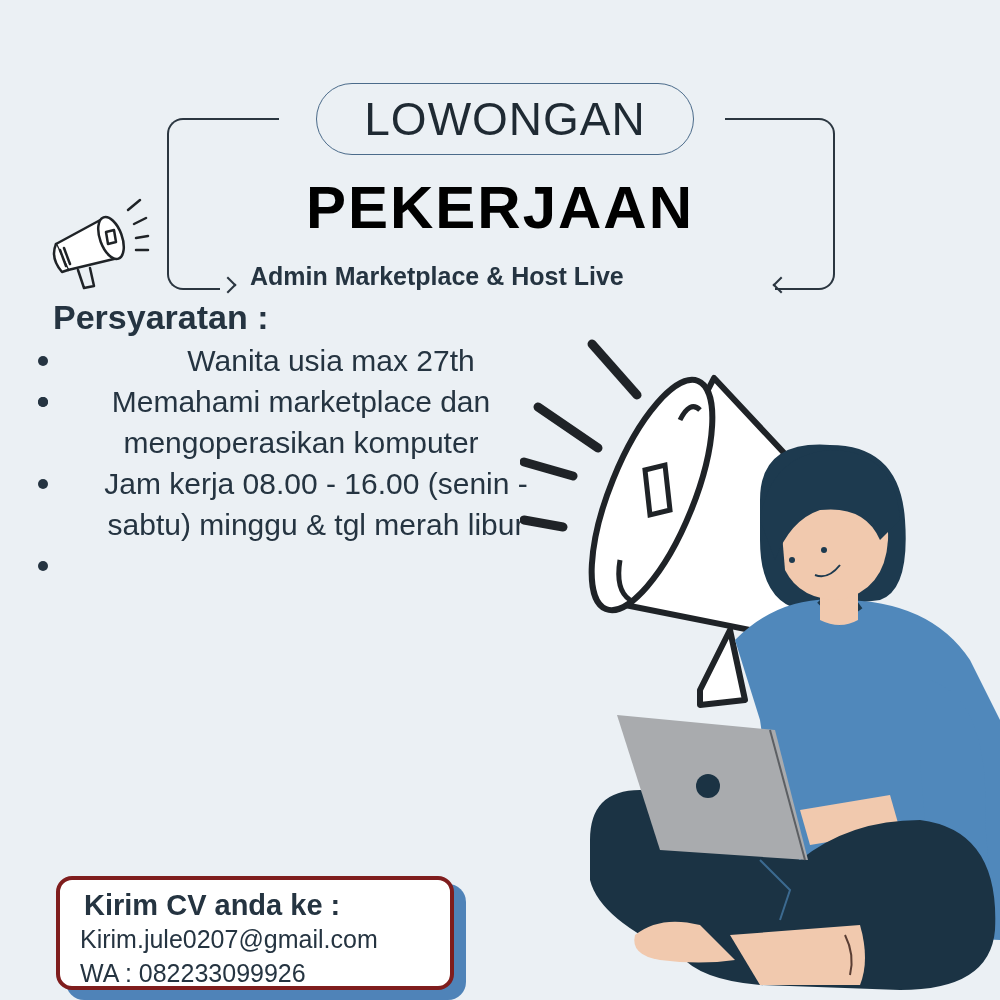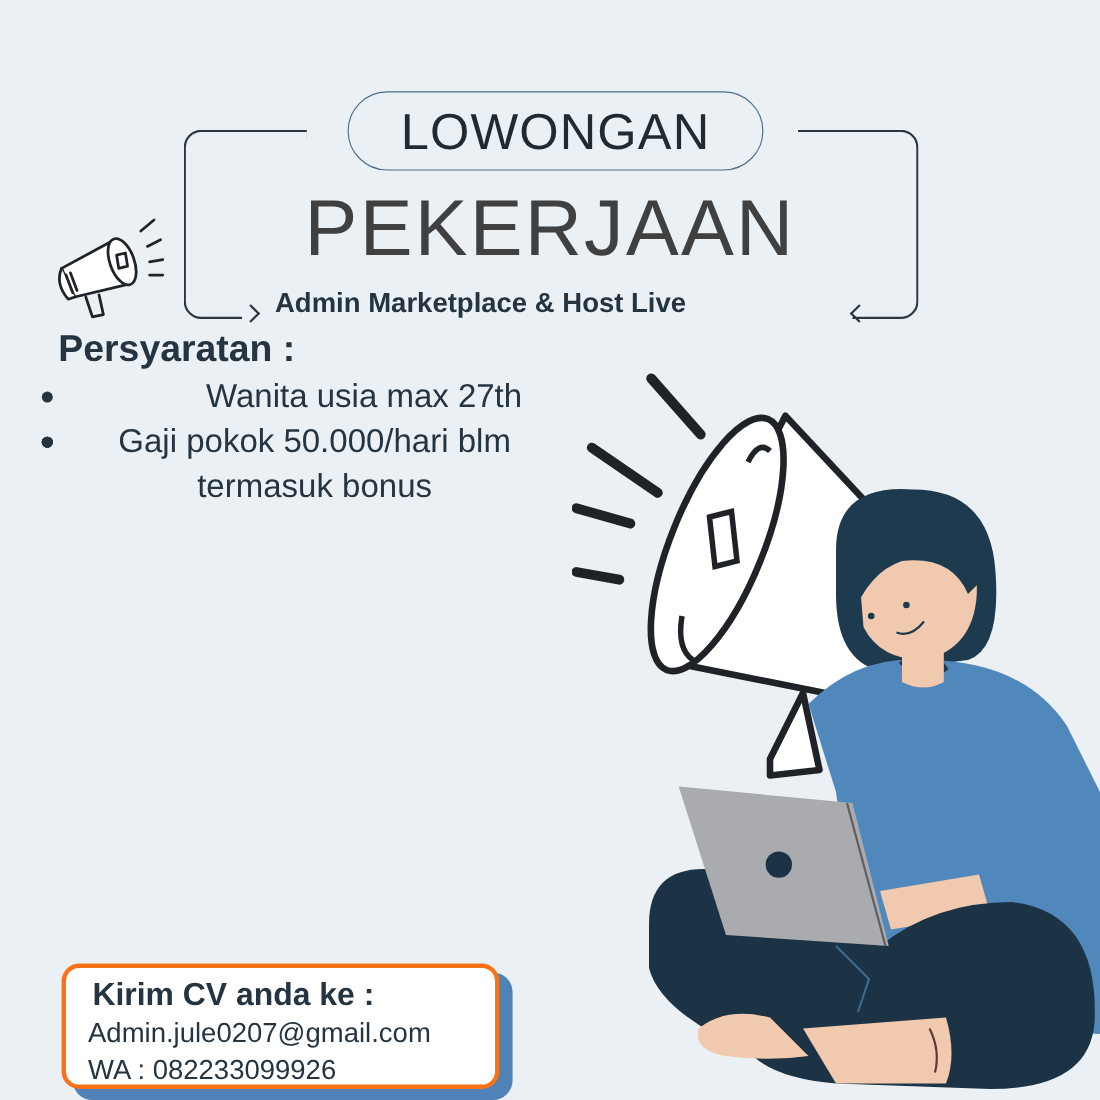--- a/index.html
+++ b/index.html
@@ -27,21 +27,21 @@
   .arrow-l { left: 222px; top: 279px; width: 10px; height: 10px; border-top: 2px solid #2b3640; border-right: 2px solid #2b3640; transform: rotate(45deg); }
   .arrow-r { left: 775px; top: 279px; width: 10px; height: 10px; border-bottom: 2px solid #2b3640; border-left: 2px solid #2b3640; transform: rotate(45deg); }
   .pill {
     left: 316px; top: 83px; width: 376px; height: 70px;
     border: 1.5px solid #4b6b8a; border-radius: 36px;
     display: flex; align-items: center; justify-content: center;
     font-size: 46px; letter-spacing: 1px; color: #1f2a33;
   }
   .title-main {
     left: 200px; top: 158px; width: 600px; text-align: center;
-    font-size: 72px; font-weight: 400; color: #404040; letter-spacing: 2px;
+    font-size: 60px; font-weight: 700; color: #000000; letter-spacing: 2px;
     line-height: 100px;
   }
   .subtitle {
     left: 250px; top: 262px; width: 500px; 
     font-size: 25px; font-weight: 700; color: #253441;
   }
   .req-title {
     left: 53px; top: 298px; font-size: 34px; font-weight: 700; color: #253441;
   }
   .req-list {
@@ -54,21 +54,21 @@
   .req-list li .bullet {
     position: absolute; left: 2px; top: 16px; width: 10px; height: 10px;
     border-radius: 50%; background: #253441;
   }
   .cv-shadow {
     left: 66px; top: 884px; width: 400px; height: 116px;
     background: #4f83b8; border-radius: 18px;
   }
   .cv-box {
     left: 56px; top: 876px; width: 398px; height: 114px;
-    background: #ffffff; border: 4px solid #f97316; border-radius: 16px;
+    background: #ffffff; border: 4px solid #7f1d1d; border-radius: 16px;
     box-sizing: border-box; padding: 8px 0 0 20px;
   }
   .cv-title { font-size: 29px; font-weight: 700; color: #253441; line-height: 34px; padding-left: 4px; }
   .cv-line { font-size: 25px; color: #253441; line-height: 34px; }
   svg { display: block; }
 </style>
 </head>
 <body>
 
 <div class="abs frame-left"></div>
@@ -96,23 +96,23 @@
       <path d="M102 30 L90 36"></path>
       <path d="M104 48 L92 50"></path>
       <path d="M104 62 L92 62"></path>
   </g>
 </svg>
 
 <div class="abs req-title">Persyaratan :</div>
 <ul class="abs req-list">
   <li><span class="bullet"></span><span>Wanita usia max 27th</span></li>
   <li style="width:480px"><span class="bullet"></span></li>
-  <li style="width:470px"><span class="bullet"></span></li>
+  <li style="width:470px"><span class="bullet"></span><span>Memahami marketplace dan mengoperasikan komputer</span></li>
+  <li style="width:500px"><span class="bullet"></span><span>Jam kerja 08.00 - 16.00 (senin - sabtu) minggu &amp; tgl merah libur</span></li>
   <li><span class="bullet"></span></li>
-  <li style="width:440px"><span class="bullet"></span><span>Gaji pokok 50.000/hari blm termasuk bonus</span></li>
 </ul>
 
 <svg class="abs" style="left:520px;top:330px" width="480" height="670" viewBox="520 330 480 670">
 
   <g stroke="#1f2327" stroke-width="9" stroke-linecap="round">
     <line x1="592" y1="344" x2="637" y2="395"></line>
     <line x1="538" y1="407" x2="598" y2="448"></line>
     <line x1="524" y1="462" x2="573" y2="476"></line>
     <line x1="524" y1="520" x2="563" y2="527"></line>
   </g>
@@ -154,15 +154,15 @@
   <path d="M845 935 Q855 955 850 975" stroke="#5a3e34" stroke-width="2" fill="none"></path>
 
   <path d="M617 715 L775 730 L808 860 L660 850 Z" fill="#a9abae"></path>
   <path d="M770 730 L805 860" stroke="#5c5f63" stroke-width="2"></path>
   <circle cx="708" cy="786" r="12" fill="#1b3344"></circle>
 </svg>
 
 <div class="abs cv-shadow"></div>
 <div class="abs cv-box">
   <div class="cv-title">Kirim CV anda ke :</div>
-  <div class="cv-line">Admin.jule0207@gmail.com</div>
+  <div class="cv-line">Kirim.jule0207@gmail.com</div>
   <div class="cv-line">WA : 082233099926</div>
 </div>
 
 </body></html>

